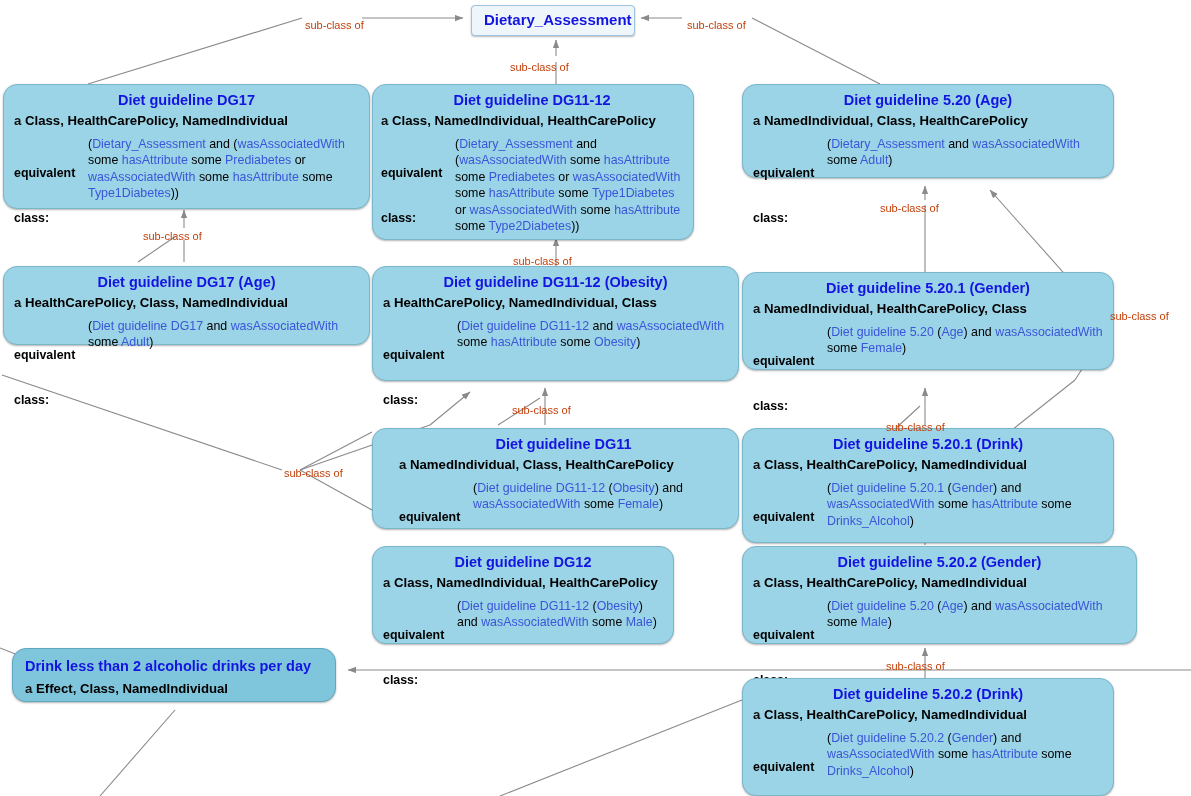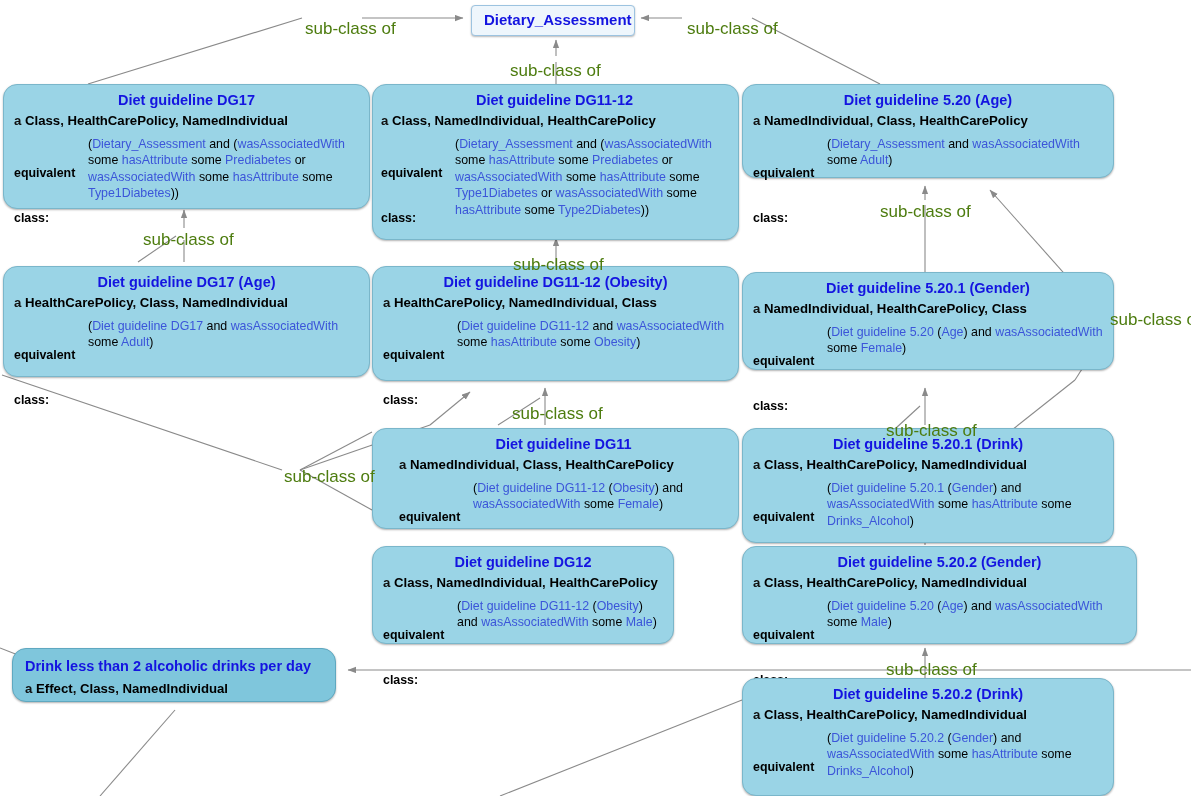--- a/index.html
+++ b/index.html
@@ -77,22 +77,22 @@
   .eq-key span{display:block;margin-top:29px;}
   .eq-val{
     color:#111111;
     flex:1 1 auto;
   }
   .eq-val .e{color:#3b55d9;}
   .eq-val .k{color:#000000;}
 
   .edge-label{
     position:absolute;
-    font-size:17px;
-    color:#4d7c0f;
+    font-size:11px;
+    color:#c2410c;
     white-space:nowrap;
     background:transparent;
     line-height:1;
   }
 </style>
 </head>
 <body>
 
 <div id="canvas">
 
@@ -169,21 +169,21 @@
     <div class="types"><span class="p">a </span><span class="tl"><span class="t">Class</span><span class="c">, </span><span class="t">HealthCarePolicy</span><span class="c">, </span><span class="t">NamedIndividual</span></span></div>
     <div class="eq">
       <div class="eq-key">
           <span>equivalent</span>
           <span>class:</span>
         </div>
       <div class="eq-val"><span class="k">(</span><span class="e">Dietary_Assessment</span> <span class="k">and</span> <span class="k">(</span><span class="e">wasAssociatedWith</span> <span class="k">some</span> <span class="e">hasAttribute</span> <span class="k">some</span> <span class="e">Prediabetes</span> <span class="k">or</span> <span class="e">wasAssociatedWith</span> <span class="k">some</span> <span class="e">hasAttribute</span> <span class="k">some</span> <span class="e">Type1Diabetes</span><span class="k">)</span><span class="k">)</span></div>
     </div>
   </div>
 
-  <div class="node" id="n-dg1112" style="left:372px; top:84px; width:367px; height:156px;padding-left:8px;">
+  <div class="node" id="n-dg1112" style="left:372px; top:84px; width:322px; height:156px;padding-left:8px;">
     <div class="title">Diet guideline DG11-12</div>
     <div class="types"><span class="p">a </span><span class="tl"><span class="t">Class</span><span class="c">, </span><span class="t">NamedIndividual</span><span class="c">, </span><span class="t">HealthCarePolicy</span></span></div>
     <div class="eq">
       <div class="eq-key">
           <span>equivalent</span>
           <span>class:</span>
         </div>
       <div class="eq-val"><span class="k">(</span><span class="e">Dietary_Assessment</span> <span class="k">and</span> <span class="k">(</span><span class="e">wasAssociatedWith</span> <span class="k">some</span> <span class="e">hasAttribute</span> <span class="k">some</span> <span class="e">Prediabetes</span> <span class="k">or</span> <span class="e">wasAssociatedWith</span> <span class="k">some</span> <span class="e">hasAttribute</span> <span class="k">some</span> <span class="e">Type1Diabetes</span> <span class="k">or</span> <span class="e">wasAssociatedWith</span> <span class="k">some</span> <span class="e">hasAttribute</span> <span class="k">some</span> <span class="e">Type2Diabetes</span><span class="k">)</span><span class="k">)</span></div>
     </div>
   </div>
@@ -193,21 +193,21 @@
     <div class="types"><span class="p">a </span><span class="tl"><span class="t">NamedIndividual</span><span class="c">, </span><span class="t">Class</span><span class="c">, </span><span class="t">HealthCarePolicy</span></span></div>
     <div class="eq">
       <div class="eq-key">
           <span>equivalent</span>
           <span>class:</span>
         </div>
       <div class="eq-val"><span class="k">(</span><span class="e">Dietary_Assessment</span> <span class="k">and</span> <span class="e">wasAssociatedWith</span> <span class="k">some</span> <span class="e">Adult</span><span class="k">)</span></div>
     </div>
   </div>
 
-  <div class="node" id="n-dg17age" style="left:3px; top:266px; width:367px; height:111px;">
+  <div class="node" id="n-dg17age" style="left:3px; top:266px; width:367px; height:79px;">
     <div class="title">Diet guideline DG17 (Age)</div>
     <div class="types"><span class="p">a </span><span class="tl"><span class="t">HealthCarePolicy</span><span class="c">, </span><span class="t">Class</span><span class="c">, </span><span class="t">NamedIndividual</span></span></div>
     <div class="eq">
       <div class="eq-key">
           <span>equivalent</span>
           <span>class:</span>
         </div>
       <div class="eq-val"><span class="k">(</span><span class="e">Diet</span> <span class="e">guideline</span> <span class="e">DG17</span> <span class="k">and</span> <span class="e">wasAssociatedWith</span> <span class="k">some</span> <span class="e">Adult</span><span class="k">)</span></div>
     </div>
   </div>

